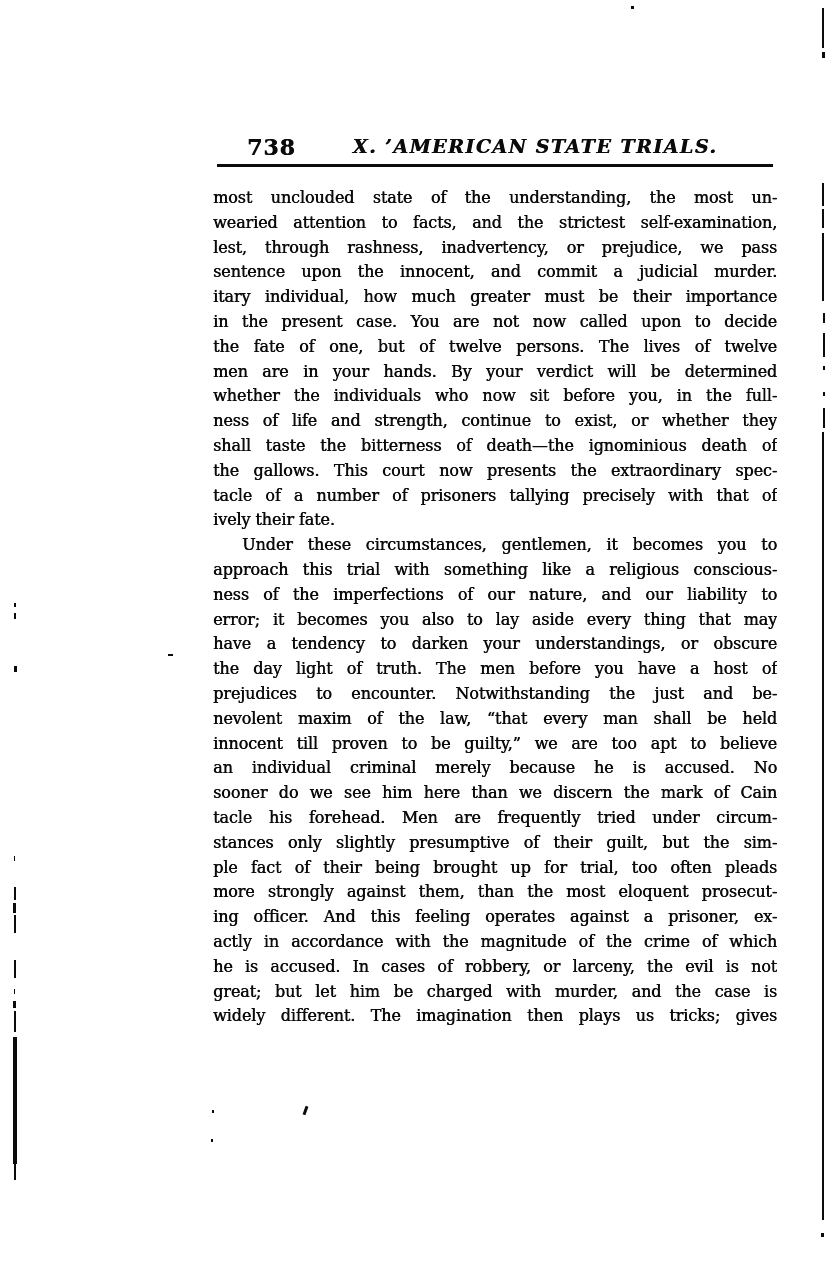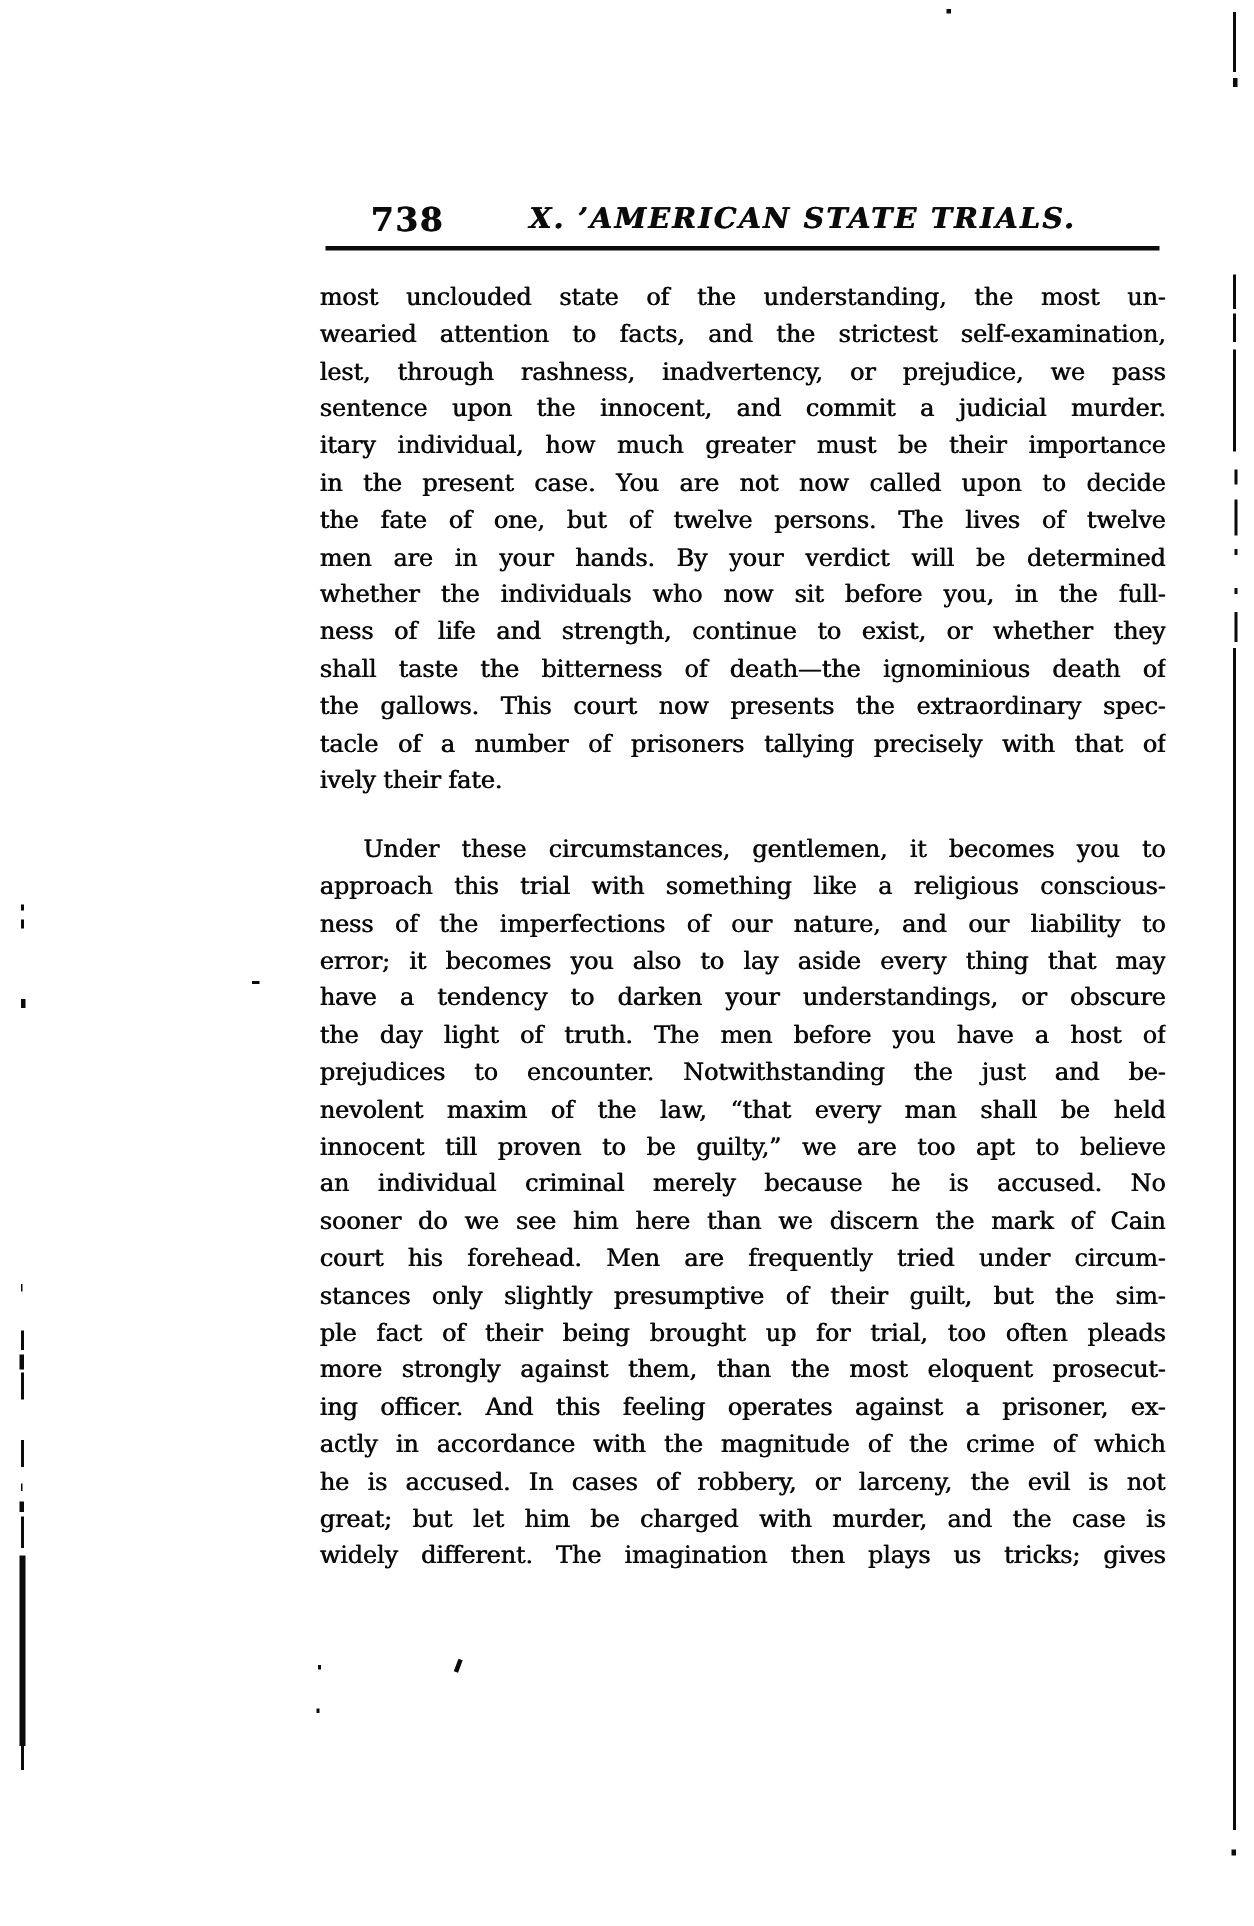--- a/index.html
+++ b/index.html
@@ -76,21 +76,20 @@
     overflow: hidden;
     text-align: justify;
     text-align-last: justify;
     white-space: normal;
   }
   .text-line.endline {
     text-align-last: left;
   }
   .text-line.indent {
     padding-left: 29px;
-    margin-top: 21px;
   }
   
   .scan-mark {
     position: absolute;
     background: #0b0b0b;
   }
   .scan-mark.slant {
     transform: rotate(20deg);
   }
 </style>
@@ -125,21 +124,21 @@
       <div class="text-line">approach this trial with something like a religious conscious-</div>
       <div class="text-line">ness of the imperfections of our nature, and our liability to</div>
       <div class="text-line">error; it becomes you also to lay aside every thing that may</div>
       <div class="text-line">have a tendency to darken your understandings, or obscure</div>
       <div class="text-line">the day light of truth. The men before you have a host of</div>
       <div class="text-line">prejudices to encounter. Notwithstanding the just and be-</div>
       <div class="text-line">nevolent maxim of the law, “that every man shall be held</div>
       <div class="text-line">innocent till proven to be guilty,” we are too apt to believe</div>
       <div class="text-line">an individual criminal merely because he is accused. No</div>
       <div class="text-line">sooner do we see him here than we discern the mark of Cain</div>
-      <div class="text-line">court his forehead. Men are frequently tried under circum-</div>
+      <div class="text-line">tacle his forehead. Men are frequently tried under circum-</div>
       <div class="text-line">stances only slightly presumptive of their guilt, but the sim-</div>
       <div class="text-line">ple fact of their being brought up for trial, too often pleads</div>
       <div class="text-line">more strongly against them, than the most eloquent prosecut-</div>
       <div class="text-line">ing officer. And this feeling operates against a prisoner, ex-</div>
       <div class="text-line">actly in accordance with the magnitude of the crime of which</div>
       <div class="text-line">he is accused. In cases of robbery, or larceny, the evil is not</div>
       <div class="text-line">great; but let him be charged with murder, and the case is</div>
       <div class="text-line">widely different. The imagination then plays us tricks; gives</div>
     </div>
 

